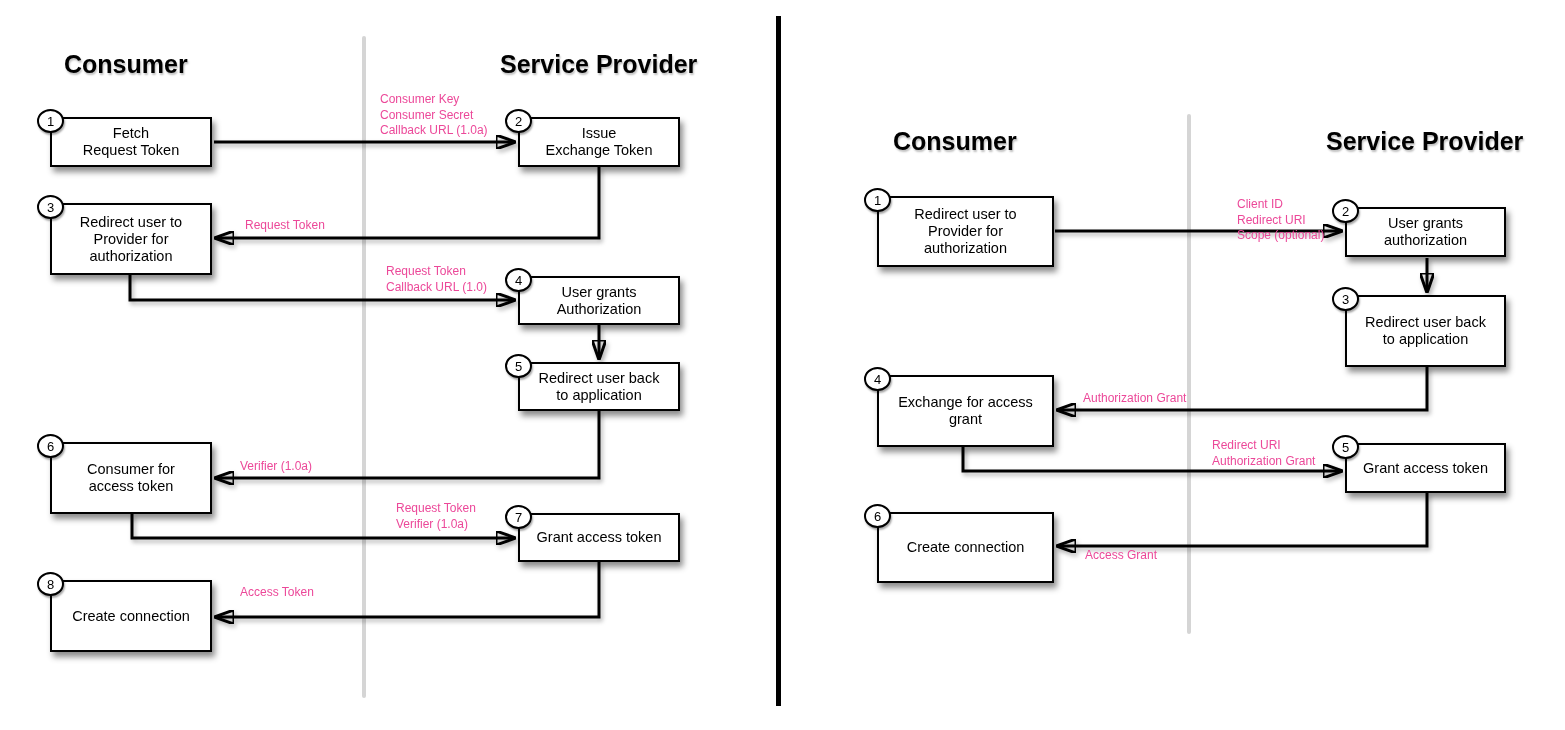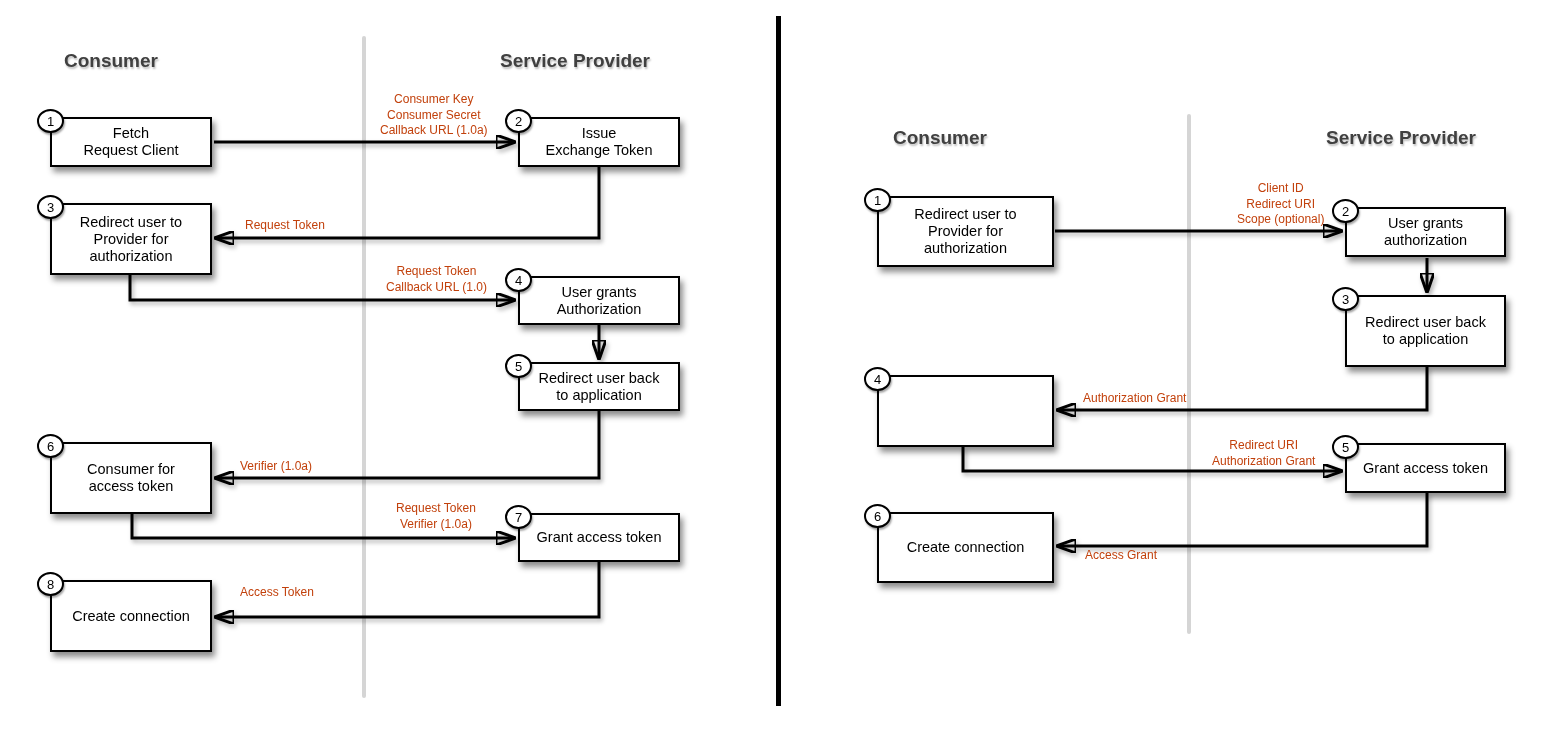--- a/index.html
+++ b/index.html
@@ -10,23 +10,23 @@
   }
   .canvas {
     position: relative;
     width: 1565px;
     height: 730px;
     background: #ffffff;
     overflow: hidden;
   }
   .lane-header {
     position: absolute;
-    font-size: 19px;
+    font-size: 25px;
     font-weight: bold;
-    color: #404040;
+    color: #000000;
     letter-spacing: 0px;
     text-shadow: 1px 2px 2px rgba(0,0,0,0.25);
     white-space: nowrap;
   }
   .flow-box {
     position: absolute;
     background: #ffffff;
     border: 2px solid #000;
     box-shadow: 3px 5px 6px rgba(0,0,0,0.45);
     display: flex;
@@ -55,23 +55,22 @@
     align-items: center;
     justify-content: center;
     font-size: 13px;
     color: #000;
     box-shadow: 1px 2px 2px rgba(0,0,0,0.35);
   }
   .arrow-label {
     position: absolute;
     font-size: 12px;
     line-height: 15.5px;
-    color: #c2410c;
+    color: #ec4899;
     white-space: pre-line;
-    text-align: center;
   }
   .lane-divider {
     position: absolute;
     width: 4px;
     background: #d5d5d5;
     border-radius: 2px;
   }
   .panel-divider {
     position: absolute;
     width: 5px;
@@ -120,21 +119,21 @@
     <path d="M963,447 V471 H1342" marker-end="url(#ah)"></path>
     <path d="M1427,493 V546 H1057" marker-end="url(#ah)"></path>
   </svg>
 
   <div class="lane-header" style="left:64px; top:50px;">Consumer</div>
   <div class="lane-header" style="left:500px; top:50px;">Service Provider</div>
 
   <div class="flow-box" style="left:50px; top:117px; width:162px; height:50px;">
     <span class="step-badge">1</span>
     <span class="box-label">Fetch
-Request Client</span>
+Request Token</span>
   </div>
   <div class="flow-box" style="left:518px; top:117px; width:162px; height:50px;">
     <span class="step-badge">2</span>
     <span class="box-label">Issue
 Exchange Token</span>
   </div>
   <div class="flow-box" style="left:50px; top:203px; width:162px; height:72px;">
     <span class="step-badge">3</span>
     <span class="box-label">Redirect user to
 Provider for
@@ -189,31 +188,33 @@
     <span class="box-label">User grants
 authorization</span>
   </div>
   <div class="flow-box" style="left:1345px; top:295px; width:161px; height:72px;">
     <span class="step-badge">3</span>
     <span class="box-label">Redirect user back
 to application</span>
   </div>
   <div class="flow-box" style="left:877px; top:375px; width:177px; height:72px;">
     <span class="step-badge">4</span>
+    <span class="box-label">Exchange for access
+grant</span>
   </div>
   <div class="flow-box" style="left:1345px; top:443px; width:161px; height:50px;">
     <span class="step-badge">5</span>
     <span class="box-label">Grant access token</span>
   </div>
   <div class="flow-box" style="left:877px; top:512px; width:177px; height:71px;">
     <span class="step-badge">6</span>
     <span class="box-label">Create connection</span>
   </div>
 
-  <div class="arrow-label" style="left:1237px; top:181px;">Client ID
+  <div class="arrow-label" style="left:1237px; top:197px;">Client ID
 Redirect URI
 Scope (optional)</div>
   <div class="arrow-label" style="left:1083px; top:391px;">Authorization Grant</div>
   <div class="arrow-label" style="left:1212px; top:438px;">Redirect URI
 Authorization Grant</div>
   <div class="arrow-label" style="left:1085px; top:548px;">Access Grant</div>
 
 </div>
 
 </body></html>

